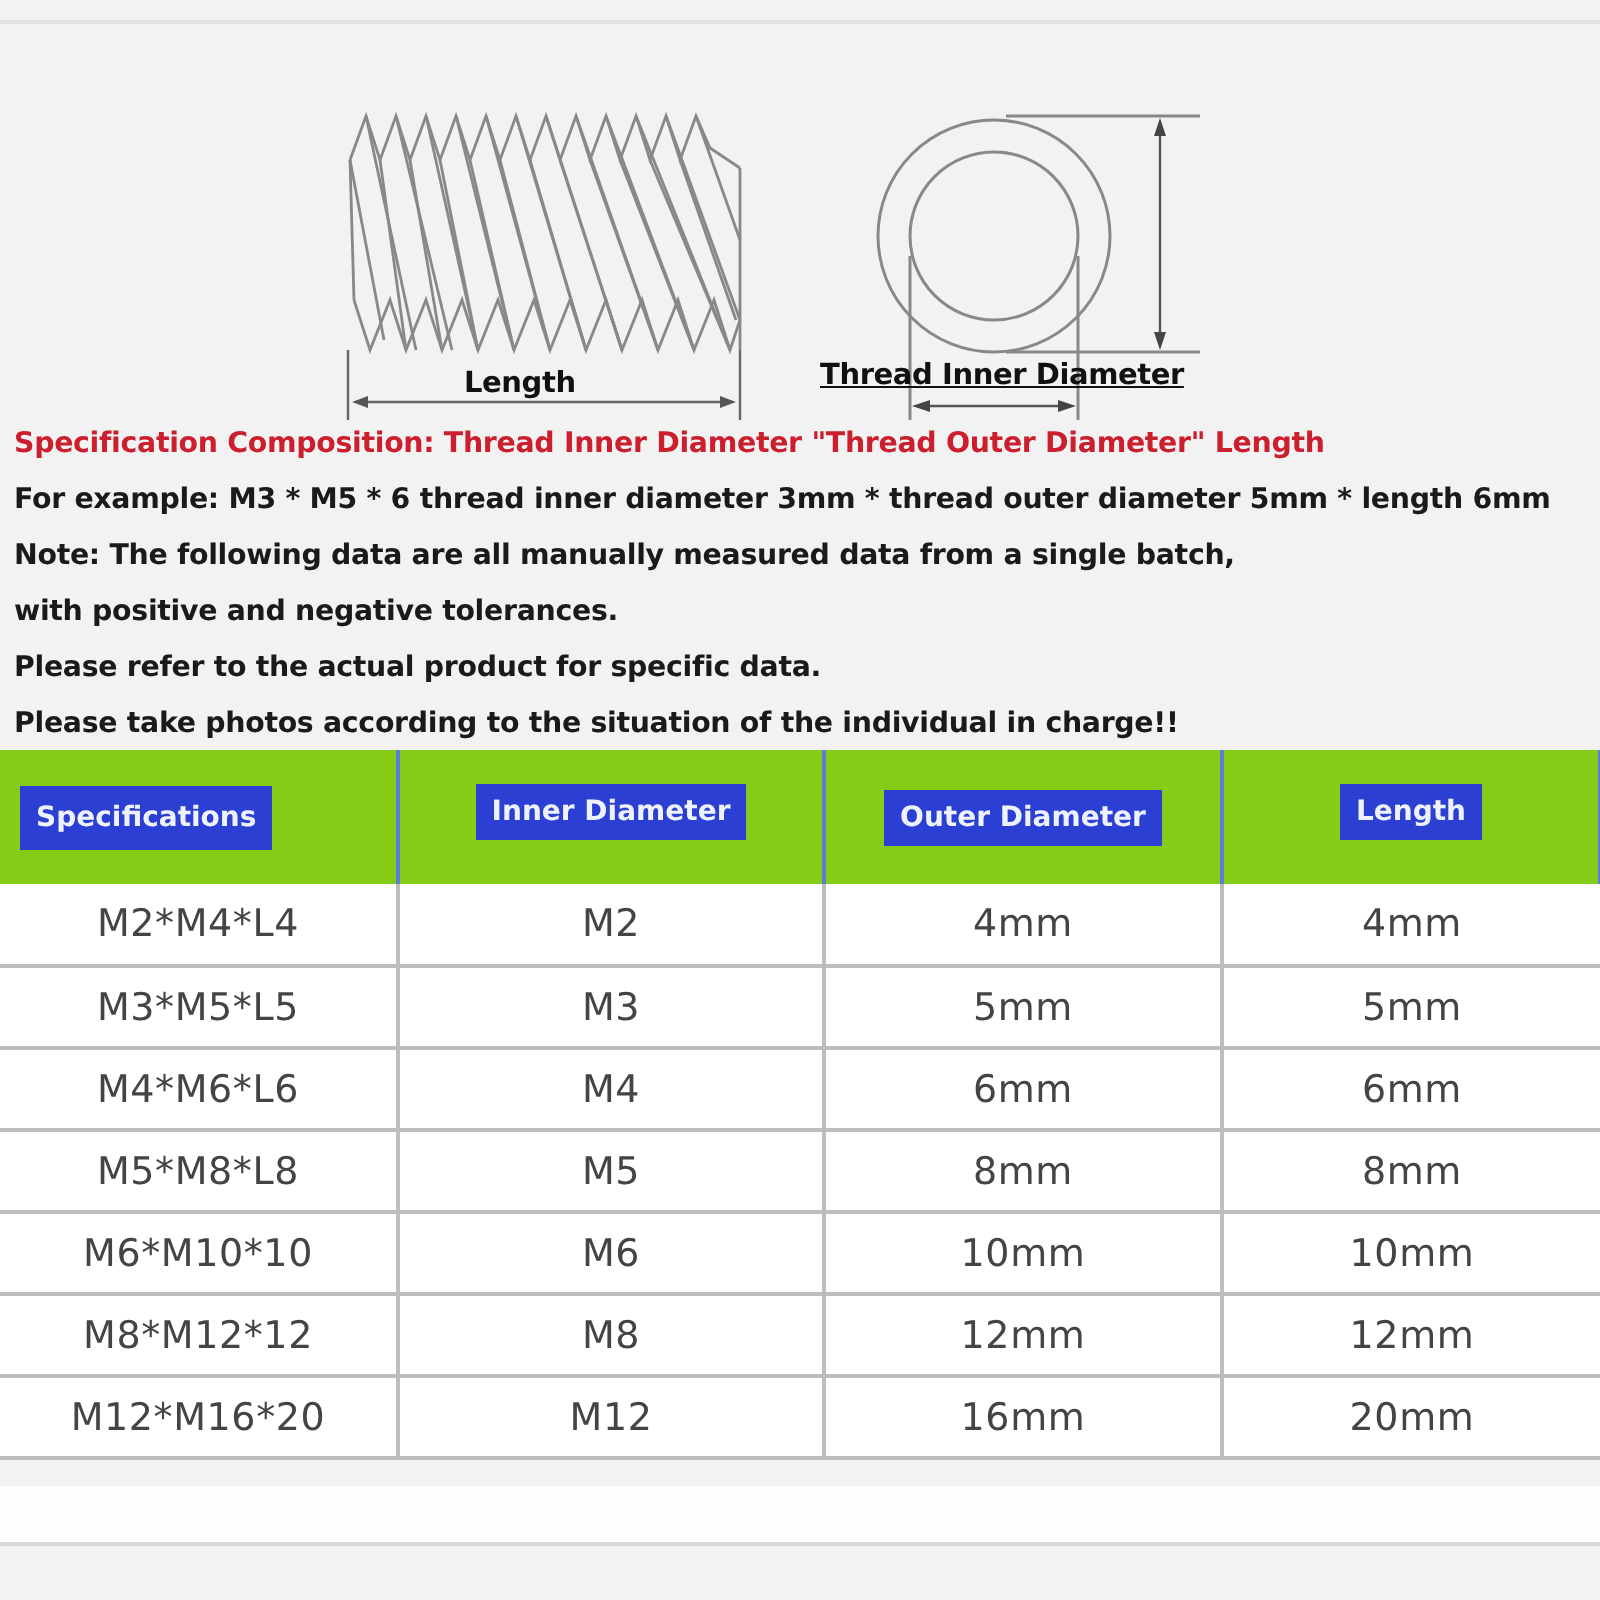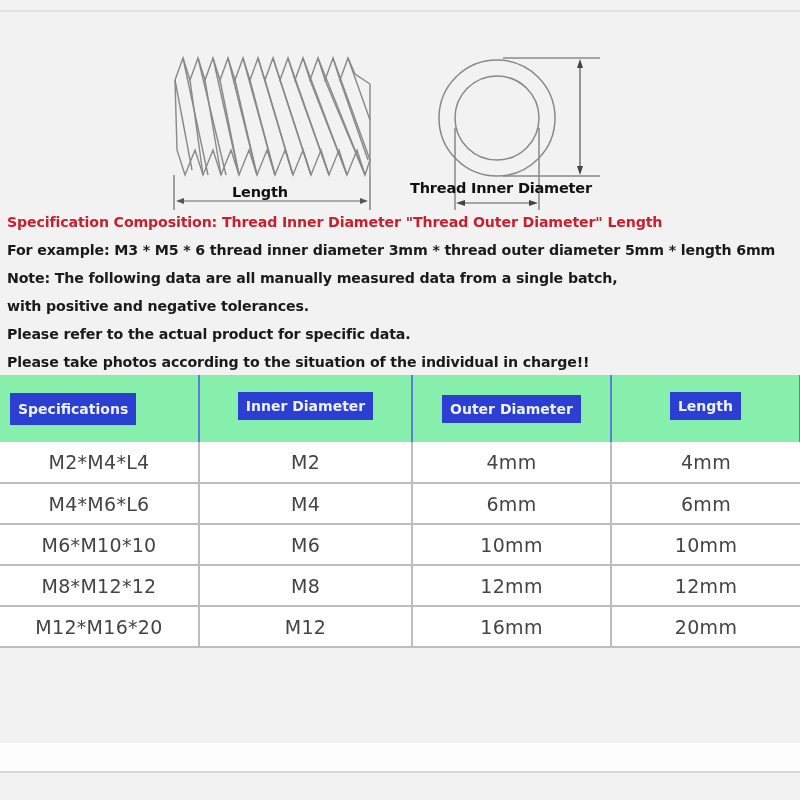--- a/index.html
+++ b/index.html
@@ -3,28 +3,28 @@
 <meta charset="utf-8">
 <style>
   * { box-sizing: border-box; margin: 0; padding: 0; }
   html, body { width: 800px; height: 800px; background: #f2f2f2; overflow: hidden; }
   body { position: relative; font-family: "DejaVu Sans", "Liberation Sans", sans-serif; }
   .topline { position: absolute; left: 0; top: 10px; width: 800px; height: 2px; background: #e2e2e2; }
   .diagram { position: absolute; left: 0; top: 0; width: 800px; height: 210px; }
   .diagram svg { position: absolute; left: 0; top: 0; }
   .lbl { position: absolute; font-weight: bold; font-size: 14.5px; color: #111; white-space: nowrap; letter-spacing: -0.2px; }
   .lbl-length { left: 232px; top: 184px; }
-  .lbl-inner { left: 410px; top: 180px; }
+  .lbl-inner { left: 410px; top: 180px; text-decoration: underline; }
   .lbl-outer { left: 594px; top: 93px; }
   .texts { position: absolute; left: 7px; top: 212px; width: 800px; }
   .line { font-weight: bold; font-size: 14.2px; height: 28px; line-height: 20px; color: #1a1a1a; white-space: nowrap; letter-spacing: -0.15px; }
   .line.red { color: #cc1f2e; }
   .table-wrap { position: absolute; left: 0; top: 375px; width: 800px; }
   table { border-collapse: collapse; width: 800px; table-layout: fixed; background: #fff; }
-  th { background: #86efac; height: 67px; color: #eef2ff; font-weight: bold; font-size: 14px; border-right: 2px solid #5b7fd8; position: relative; }
+  th { background: #84cc16; height: 67px; color: #eef2ff; font-weight: bold; font-size: 14px; border-right: 2px solid #5b7fd8; position: relative; }
   th .hlabel { display: inline-block; background: #2b3fd2; padding: 6px 8px; }
   th.c0 { text-align: left; padding-left: 10px; }
   th.c0 .hlabel { padding: 8px 8px; }
   th.c1 .hlabel { margin-top: -12px; }
   th.c3 .hlabel { margin-top: -14px; }
   td { height: 41px; font-size: 19px; color: #444; text-align: center; border: 2px solid #bdbdbd; border-top: none; letter-spacing: 0.3px; }
   td.c0 { border-left: none; }
   tr td:last-child { border-right: none; }
   .below { position: absolute; left: 0; top: 743px; width: 800px; height: 30px; background: #fdfdfd; border-bottom: 2px solid #d8d8d8; }
 </style>
@@ -125,24 +125,36 @@
       </tr>
     </thead>
     <tbody>
       <tr>
         <td class="c0">M2*M4*L4</td>
         <td>M2</td>
         <td>4mm</td>
         <td>4mm</td>
       </tr>
       <tr>
+        <td class="c0">M3*M5*L5</td>
+        <td>M3</td>
+        <td>5mm</td>
+        <td>5mm</td>
+      </tr>
+      <tr>
         <td class="c0">M4*M6*L6</td>
         <td>M4</td>
         <td>6mm</td>
         <td>6mm</td>
+      </tr>
+      <tr>
+        <td class="c0">M5*M8*L8</td>
+        <td>M5</td>
+        <td>8mm</td>
+        <td>8mm</td>
       </tr>
       <tr>
         <td class="c0">M6*M10*10</td>
         <td>M6</td>
         <td>10mm</td>
         <td>10mm</td>
       </tr>
       <tr>
         <td class="c0">M8*M12*12</td>
         <td>M8</td>

